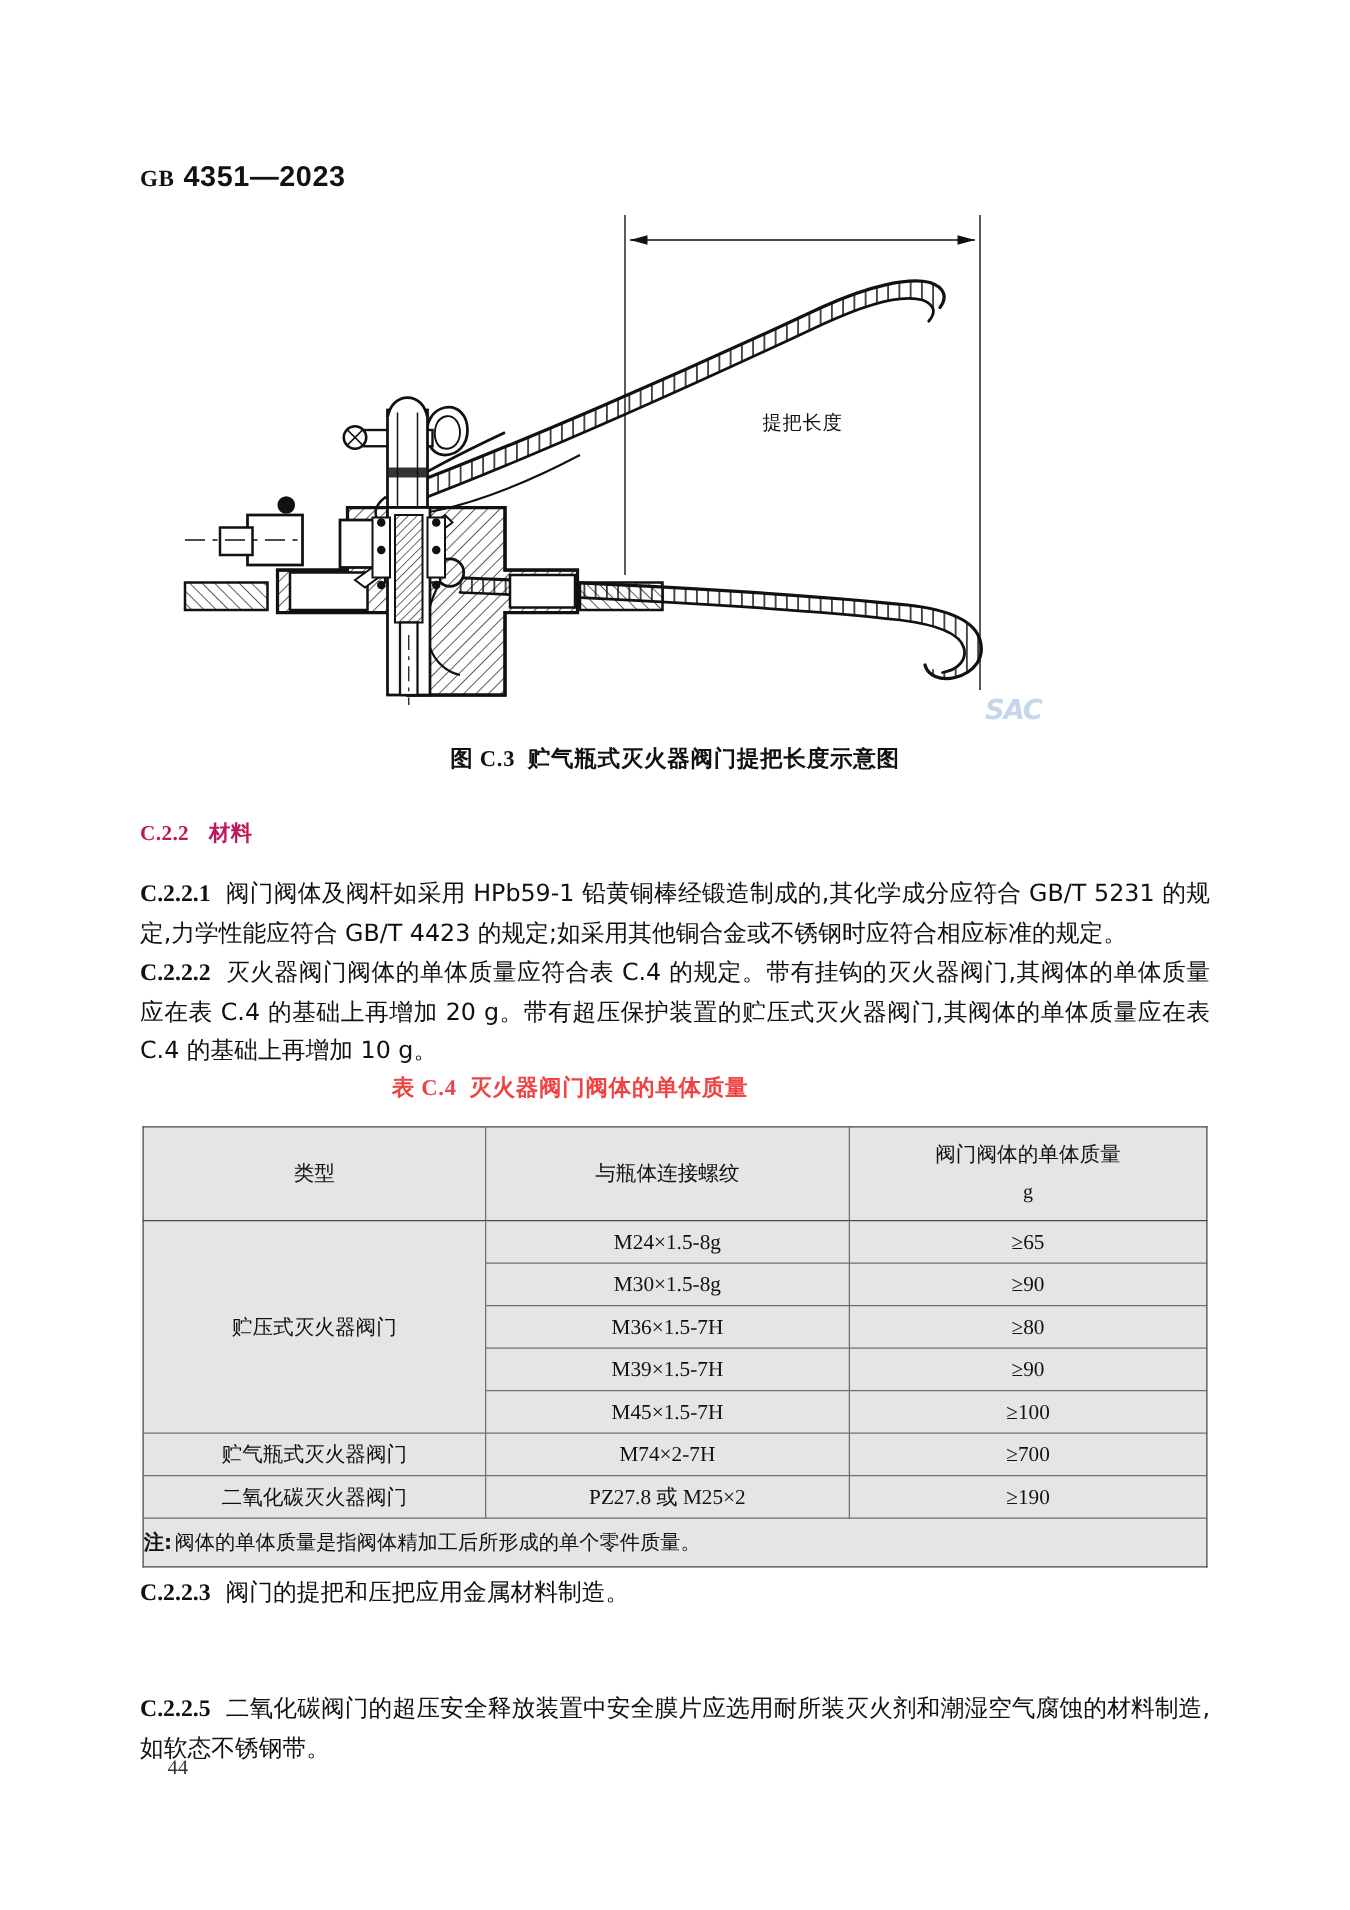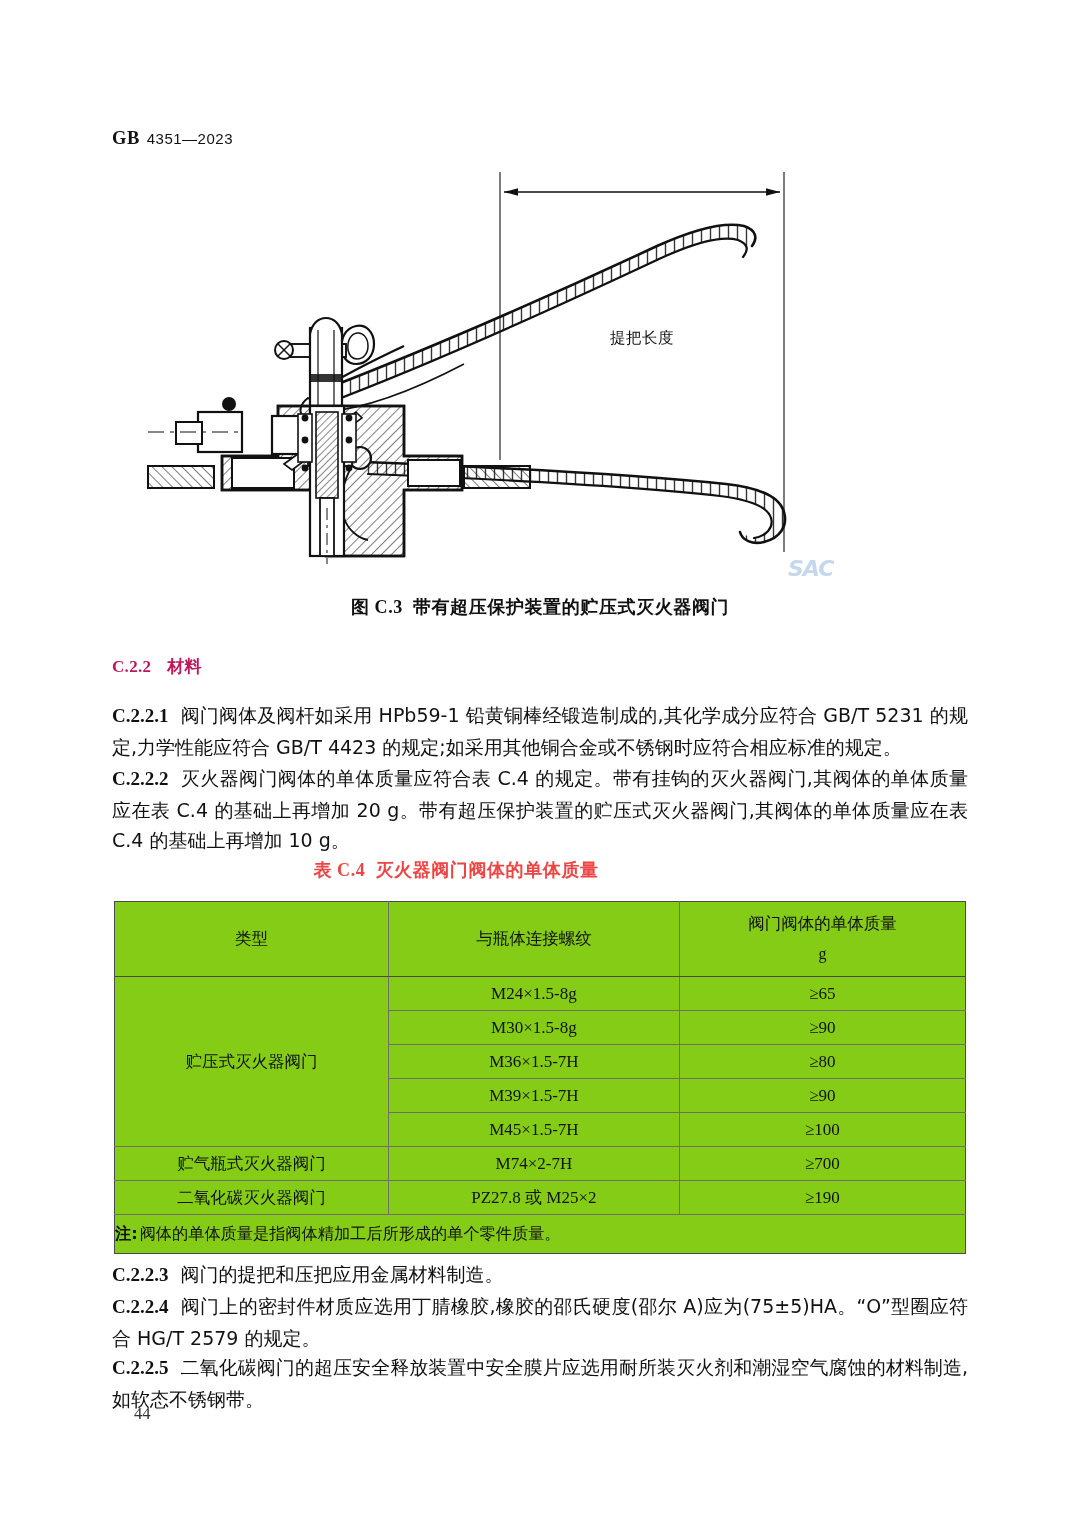--- a/index.html
+++ b/index.html
@@ -29,24 +29,24 @@
     font-size: 18.5px;
     letter-spacing: 0.5px;
     color: #121212;
     white-space: nowrap;
   }
   .doc-header .std-code {
     font-weight: 700;
     font-family: "Liberation Serif", serif;
   }
   .doc-header .std-num {
-    font-weight: 400;
+    font-weight: 700;
     margin-left: 7px;
     font-family: "Liberation Sans", sans-serif;
-    font-size: 15px;
+    font-size: 23px;
     text-align: center;
   }
 
   
   .figure-block {
     position: absolute;
     left: 112px;
     top: 160px;
     width: 856px;
     height: 430px;
@@ -153,21 +153,21 @@
   }
 
   table.spec {
     position: absolute;
     left: 114px;
     top: 901px;
     width: 852px;
     border-collapse: collapse;
     font-family: "Liberation Serif", serif;
     color: #111;
-    background: #84cc16;
+    background: #e5e5e5;
   }
   table.spec td {
     border: 1px solid #6f6f6f;
     text-align: center;
     vertical-align: middle;
     font-size: 17px;
     padding: 0;
   }
   table.spec .outer-l { border-left: 1.6px solid #4a4a4a; }
   table.spec .outer-r { border-right: 1.6px solid #4a4a4a; }
@@ -333,21 +333,21 @@
         <rect x="36" y="306" width="66" height="22" fill="url(#hatchL)" stroke="#111" stroke-width="2"></rect>
         <rect x="352" y="306" width="66" height="22" fill="url(#hatchL)" stroke="#111" stroke-width="2"></rect>
       </g>
     </svg>
 
     <div class="dim-label">提把长度</div>
     <div class="watermark">SAC</div>
   </div>
 
   <div class="fig-caption">
-    <span class="cap-num">图 C.3</span><span>带有超压保护装置的贮压式灭火器阀门</span>
+    <span class="cap-num">图 C.3</span><span>贮气瓶式灭火器阀门提把长度示意图</span>
   </div>
 
   <div class="sec-heading" style="top:655px;">
     <span class="num">C.2.2</span><span class="txt">材料</span>
   </div>
 
   <div class="para" style="top:700px;">
     <span class="cnum">C.2.2.1</span><span>阀门阀体及阀杆如采用 HPb59-1 铅黄铜棒经锻造制成的,其化学成分应符合 GB/T 5231 的规定,力学性能应符合 GB/T 4423 的规定;如采用其他铜合金或不锈钢时应符合相应标准的规定。</span>
   </div>
 
@@ -408,23 +408,20 @@
           <span class="note-label">注:</span><span>阀体的单体质量是指阀体精加工后所形成的单个零件质量。</span>
         </td>
       </tr>
     </tbody>
   </table>
 
   <div class="para" style="top:1259px;">
     <span class="cnum">C.2.2.3</span><span>阀门的提把和压把应用金属材料制造。</span>
   </div>
 
-  <div class="para" style="top:1291px;">
-    <span class="cnum">C.2.2.4</span><span>阀门上的密封件材质应选用丁腈橡胶,橡胶的邵氏硬度(邵尔 A)应为(75±5)HA。“O”型圈应符合 HG/T 2579 的规定。</span>
-  </div>
 
   <div class="para" style="top:1352px;">
     <span class="cnum">C.2.2.5</span><span>二氧化碳阀门的超压安全释放装置中安全膜片应选用耐所装灭火剂和潮湿空气腐蚀的材料制造,如软态不锈钢带。</span>
   </div>
 
   <div class="page-number">44</div>
 
 </div>
 
 </body></html>

